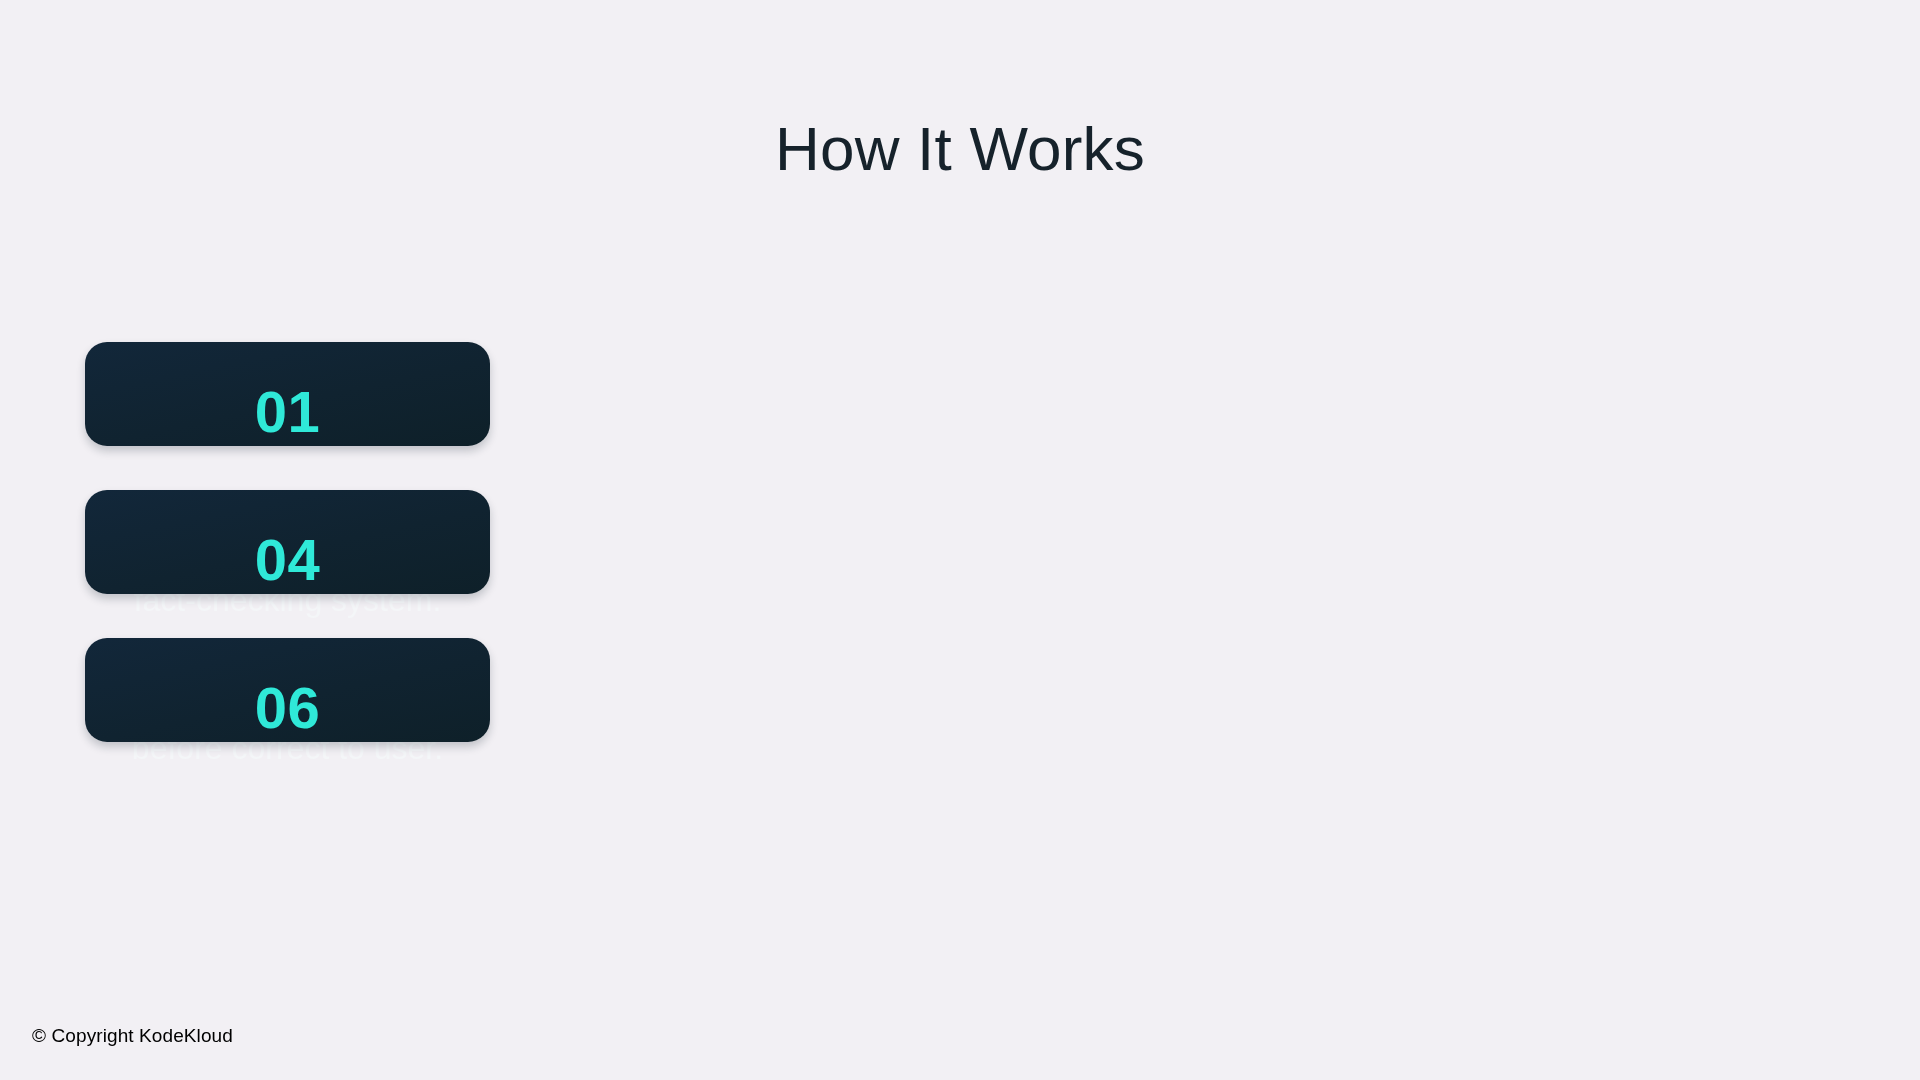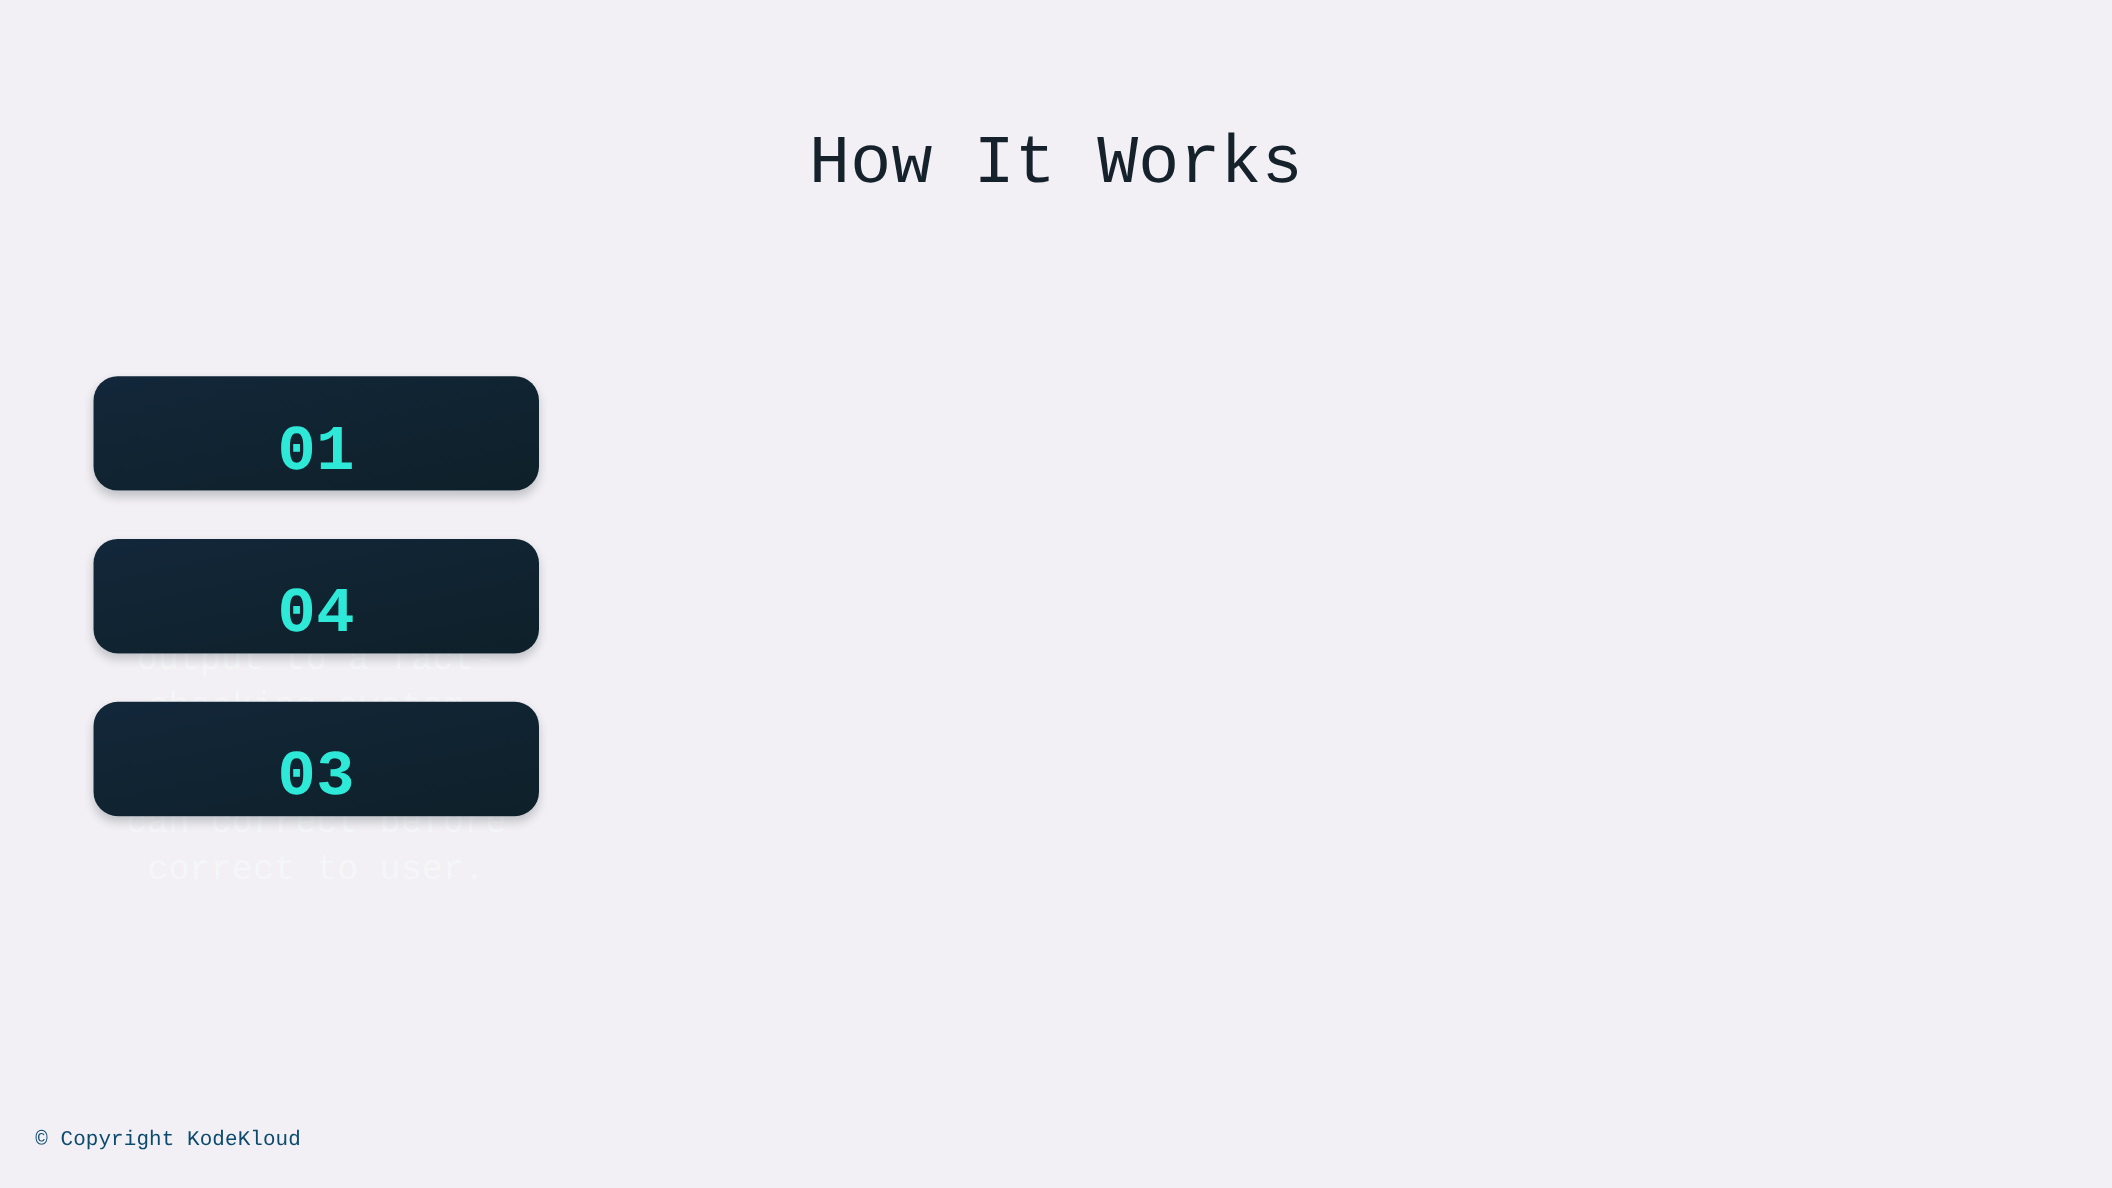--- a/index.html
+++ b/index.html
@@ -13,21 +13,20 @@
     font-family: "Liberation Sans", sans-serif;
     overflow: hidden;
     position: relative;
   }
 
   .slide {
     position: absolute;
     inset: 0;
     width: 1920px;
     height: 903px;
-    font-family: Liberation Mono, monospace;
   }
 
   
   .slide-title {
     position: absolute;
     top: 72px;
     left: 0;
     width: 1920px;
     text-align: center;
     font-size: 62px;
@@ -93,21 +92,21 @@
   }
 
   
   .footer-copyright {
     position: absolute;
     left: 32px;
     top: 1024px;
     font-size: 19px;
     font-weight: 400;
     letter-spacing: 0.1px;
-    color: #0c4a6e;
+    color: #000000;
     line-height: 1.3;
     white-space: nowrap;
   }
 </style>
 </head>
 <body>
 
 <div class="slide">
 
   <h1 class="slide-title">How It Works</h1>
@@ -122,20 +121,20 @@
     </div>
 
     <div class="step-card">
       <div class="step-number">04</div>
       <div class="step-body">
         <span class="lead"></span><span>If discrepancies are found, model can correct before correct to user.</span>
       </div>
     </div>
 
     <div class="step-card">
-      <div class="step-number">03</div>
+      <div class="step-number">06</div>
     </div>
 
   </div>
 
   <div class="footer-copyright">© Copyright KodeKloud</div>
 
 </div>
 
 </body></html>

